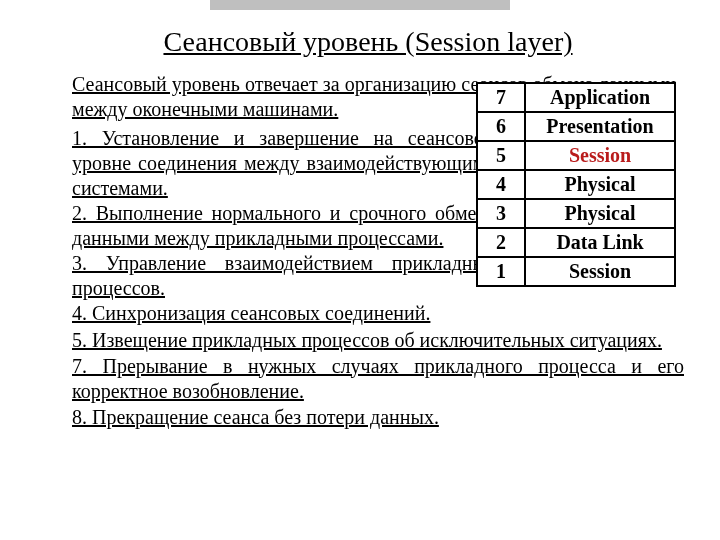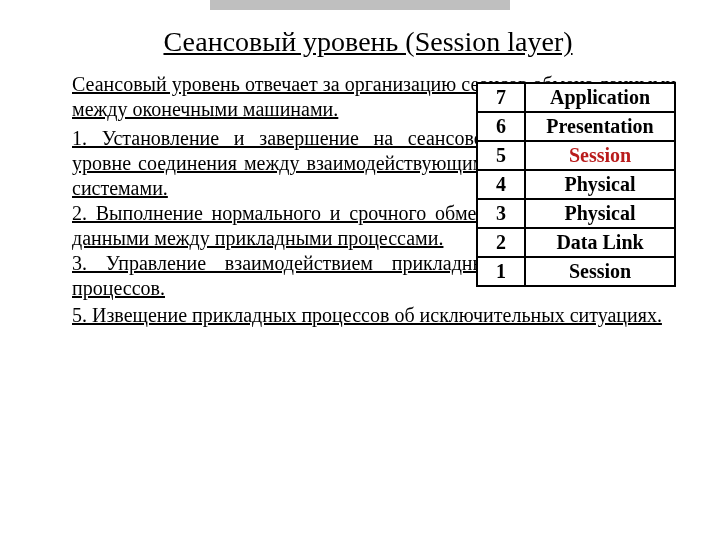--- a/index.html
+++ b/index.html
@@ -117,19 +117,22 @@
             <td class="name">Session</td>
           </tr>
         </tbody>
     </table>
 
 
     <div class="body-text" id="ftop">
         <div>1. Установление и завершение на сеансовом уровне соединения между взаимодействующими системами.</div>
         <div>2. Выполнение нормального и срочного обмена данными между прикладными процессами.</div>
         <div>3. Управление взаимодействием прикладных процессов.</div>
+        <div>4.  Синхронизация сеансовых соединений.</div>
       </div>
     <div class="body-text-full" id="fbot">
         <div>5.  Извещение прикладных процессов об исключительных ситуациях.</div>
+        <div>7. Прерывание в нужных случаях прикладного процесса и его корректное возобновление.</div>
+        <div>8.  Прекращение сеанса без потери данных.</div>
       </div>
 
   </div>
 </div>
 
 </body></html>

